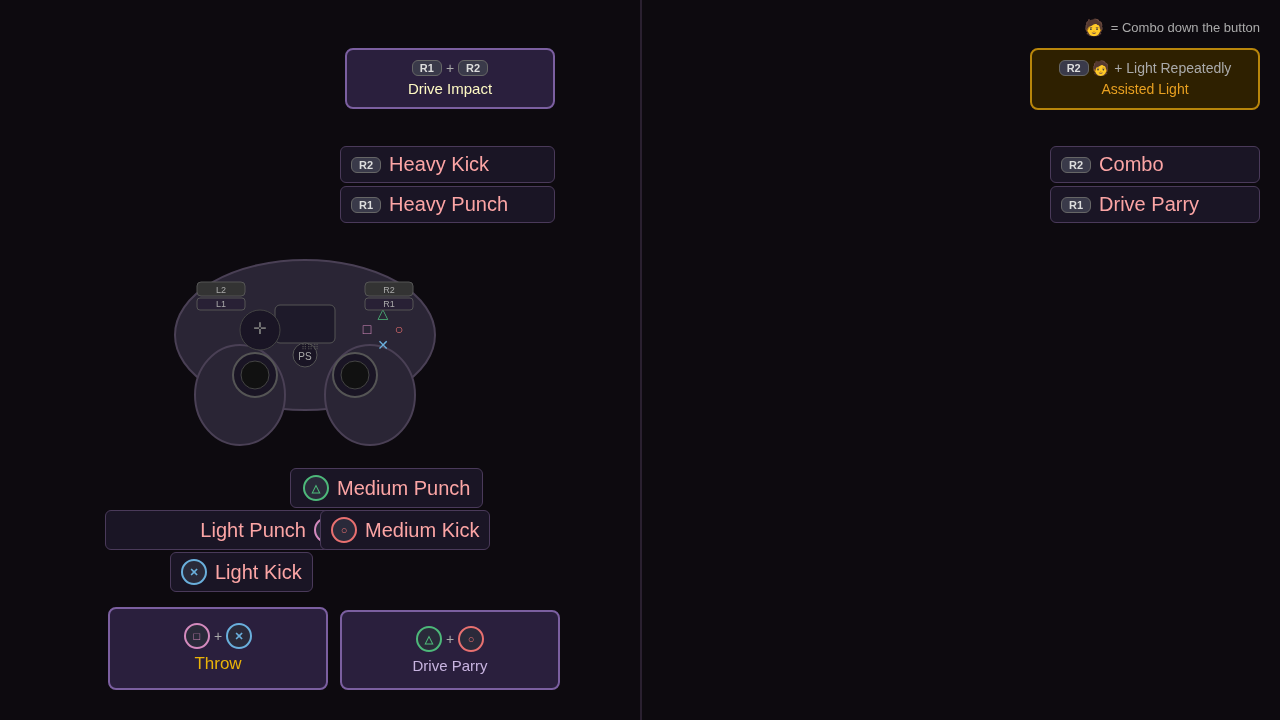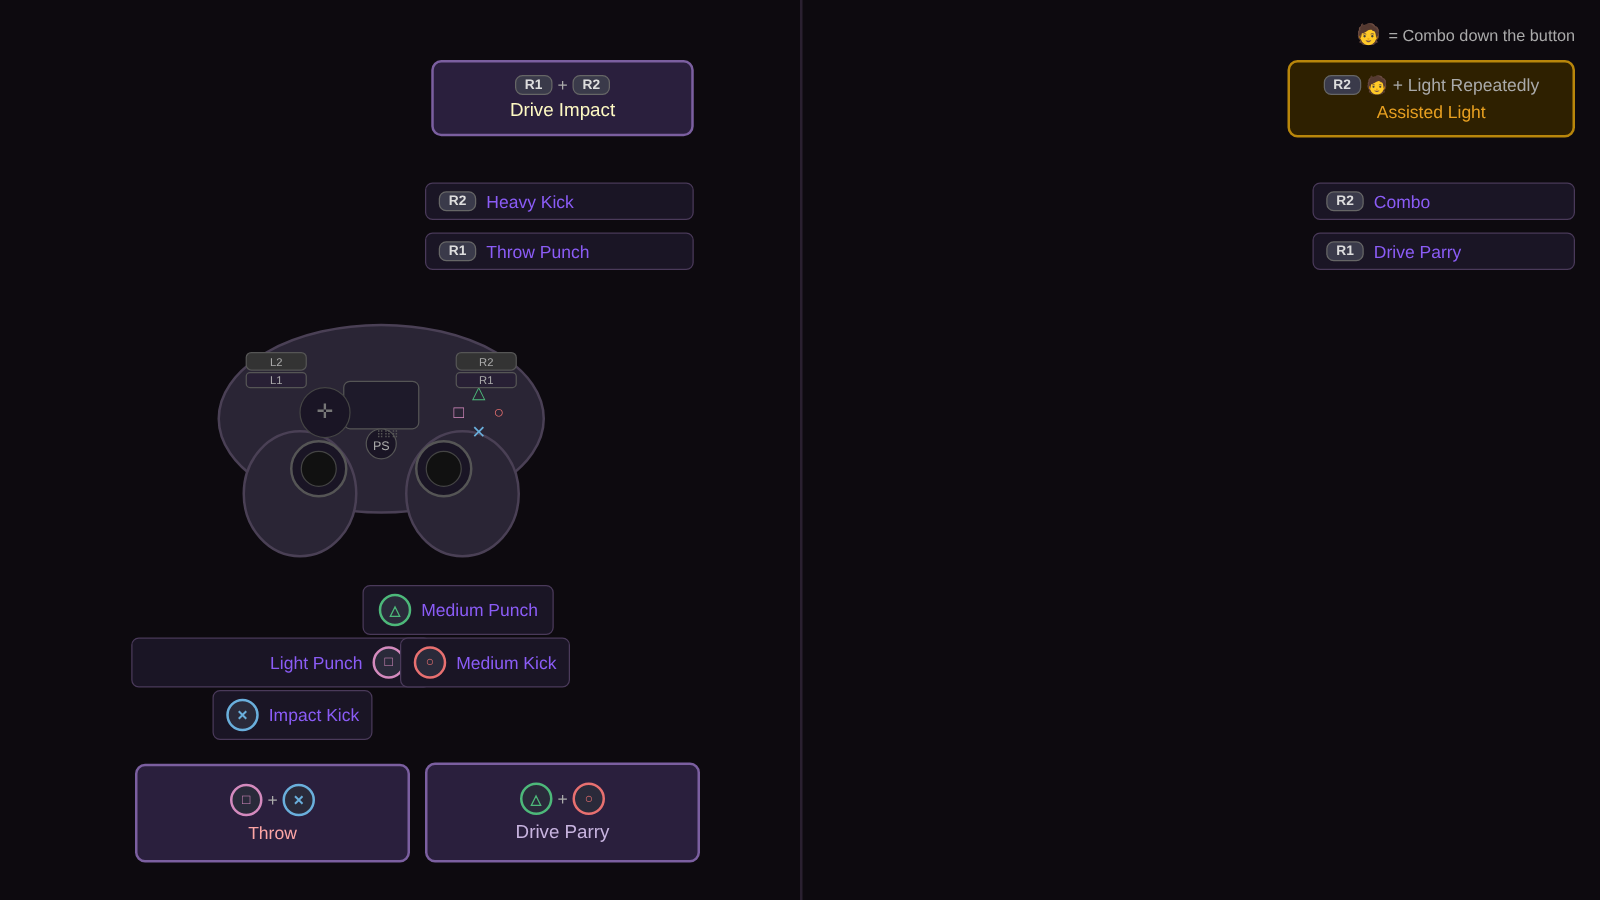--- a/index.html
+++ b/index.html
@@ -199,21 +199,21 @@
       top: 510px;
       left: 105px;
       width: 240px;
       display: flex;
       align-items: center;
       justify-content: flex-end;
       gap: 8px;
       background: #1a1525;
       border: 1px solid #4a3a5a;
       border-radius: 6px;
-      padding: 6px 20px;
+      padding: 6px 4px;
     }
     .medium-kick-row {
       position: absolute;
       top: 510px;
       left: 320px;
       display: flex;
       align-items: center;
       gap: 8px;
       background: #1a1525;
       border: 1px solid #4a3a5a;
@@ -246,22 +246,22 @@
       text-align: center;
     }
     .throw-combo-box .combo-buttons {
       display: flex;
       align-items: center;
       justify-content: center;
       gap: 4px;
       margin-bottom: 5px;
     }
     .throw-combo-box .label {
-      color: #fca5a5;
-      font-size: 14px;
+      color: #eab308;
+      font-size: 17px;
     }
 
     .drive-parry-combo-box {
       position: absolute;
       bottom: 30px;
       left: 340px;
       width: 220px;
       background: #2a1f3d;
       border: 2px solid #7b5fa0;
       border-radius: 8px;
@@ -275,22 +275,22 @@
       gap: 4px;
       margin-bottom: 5px;
     }
     .drive-parry-combo-box .label {
       color: #c8b4e0;
       font-size: 15px;
     }
 
     
     .row-text {
-      font-size: 14px;
-      color: #8b5cf6;
+      font-size: 20px;
+      color: #fca5a5;
     }
     .plus-sign {
       color: #aaa;
       font-size: 14px;
     }
 
     
     .circle-btn {
       display: inline-flex;
       align-items: center;
@@ -336,21 +336,21 @@
     <div class="label">Drive Impact</div>
   </div>
 
   <div class="heavy-kick-row">
     <span class="btn-badge">R2</span>
     <span class="row-text">Heavy Kick</span>
   </div>
 
   <div class="heavy-punch-row">
     <span class="btn-badge">R1</span>
-    <span class="row-text">Throw Punch</span>
+    <span class="row-text">Heavy Punch</span>
   </div>
 
   <div class="controller-left">
     <svg viewBox="0 0 300 220" class="controller-svg">
 
       <ellipse cx="150" cy="105" rx="130" ry="75" fill="#2a2535" stroke="#4a4055" stroke-width="2"></ellipse>
 
       <ellipse cx="85" cy="165" rx="45" ry="50" fill="#2a2535" stroke="#4a4055" stroke-width="2"></ellipse>
 
       <ellipse cx="215" cy="165" rx="45" ry="50" fill="#2a2535" stroke="#4a4055" stroke-width="2"></ellipse>
@@ -397,21 +397,21 @@
     <span class="circle-btn square">□</span>
   </div>
 
   <div class="medium-kick-row">
     <span class="circle-btn circle">○</span>
     <span class="row-text">Medium Kick</span>
   </div>
 
   <div class="light-kick-row">
     <span class="circle-btn cross">✕</span>
-    <span class="row-text">Impact Kick</span>
+    <span class="row-text">Light Kick</span>
   </div>
 
   <div class="throw-combo-box">
     <div class="combo-buttons">
       <span class="circle-btn square">□</span>
       <span class="plus-sign">+</span>
       <span class="circle-btn cross">✕</span>
     </div>
     <div class="label">Throw</div>
   </div>

